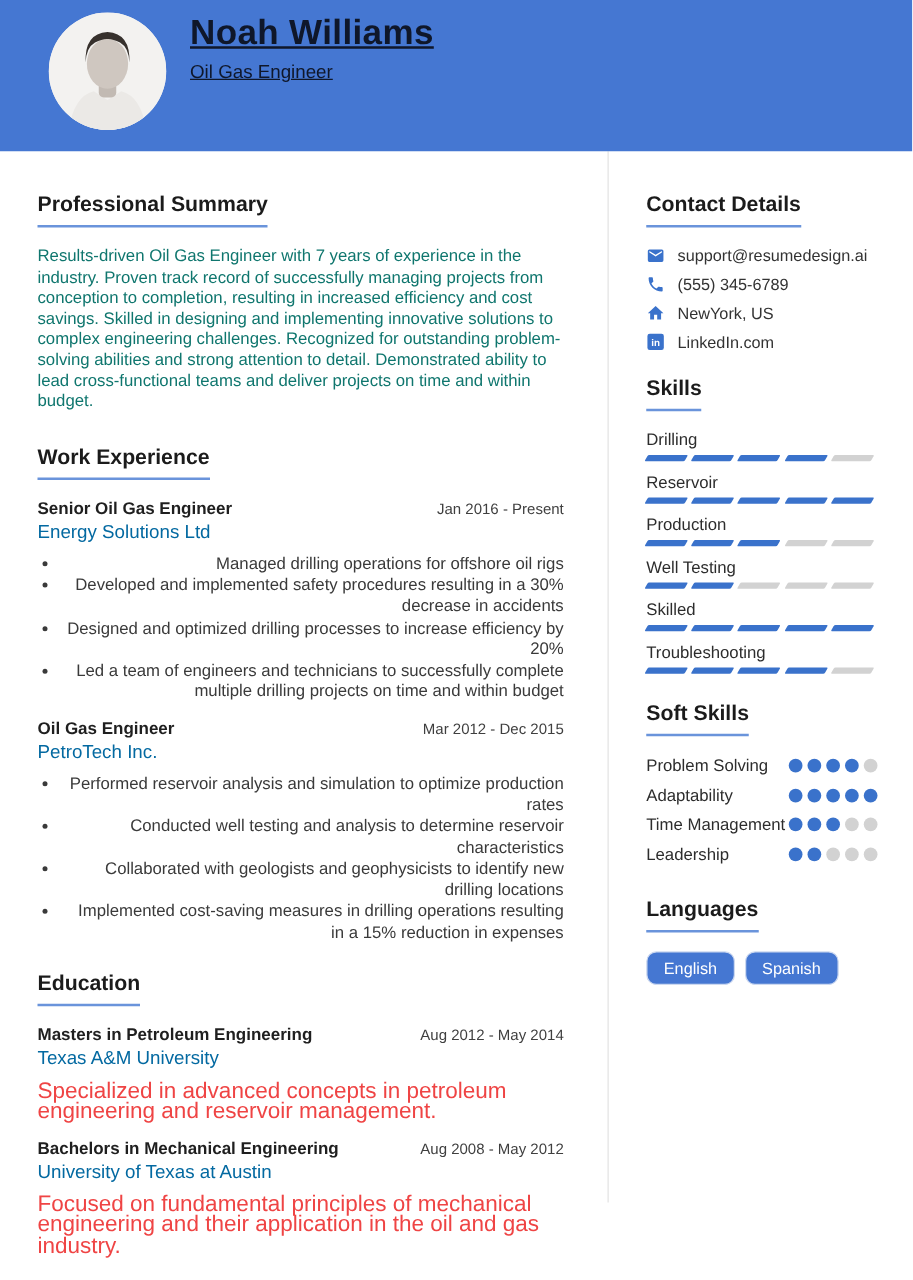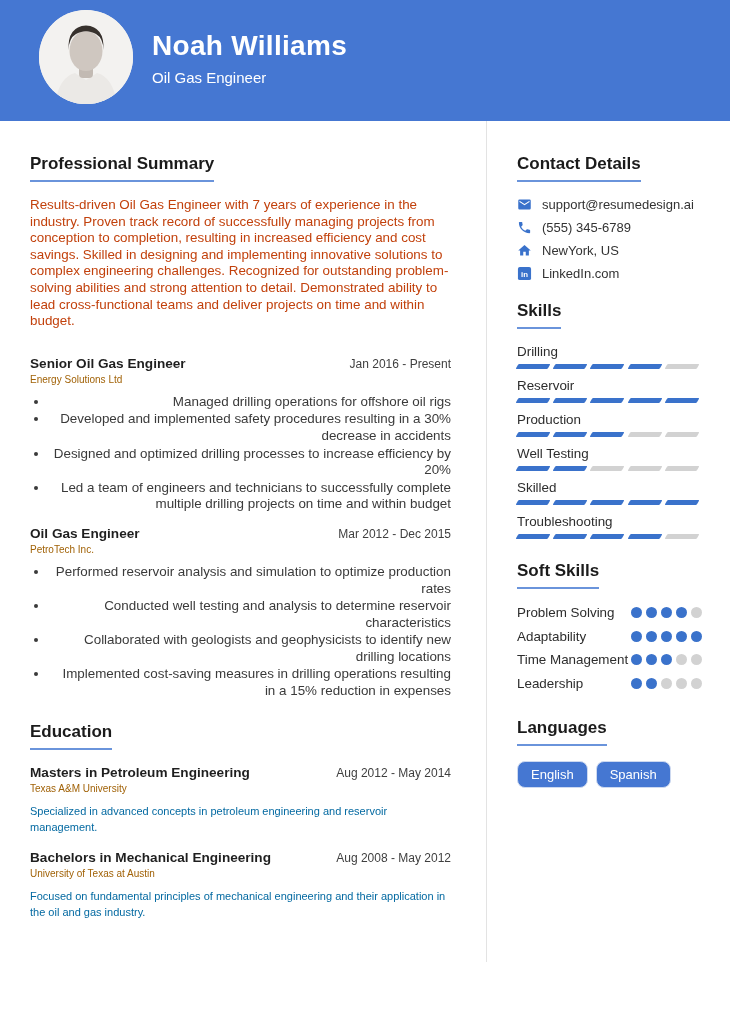--- a/index.html
+++ b/index.html
@@ -3,43 +3,43 @@
 <meta charset="utf-8">
 <style>
   html,body{margin:0;padding:0;background:#ffffff;}
   .page{width:730px;height:1024px;background:#ffffff;position:relative;overflow:hidden;
         font-family:"Liberation Sans", sans-serif;color:#3a3a3a;}
   
   .header{height:121px;background:#4577D2;position:relative;}
   .avatar{position:absolute;left:39px;top:10px;width:94px;height:94px;border-radius:50%;
           overflow:hidden;background:#f3f2f0;}
   .avatar svg{display:block;width:94px;height:94px;}
-  .header-text{position:absolute;left:152px;top:30px;color:#ffffff;}
+  .header-text{position:absolute;left:152px;top:10px;color:#0f172a;text-decoration:underline;}
   .name{font-size:28px;font-weight:700;letter-spacing:.3px;}
   .header-role{font-size:15px;margin-top:7px;font-weight:400;}
   
   .main{display:flex;height:841px;}
   .col-left{box-sizing:border-box;width:487px;padding:33px 35px 0 30px;border-right:1px solid #e3e3e3;}
   .col-right{box-sizing:border-box;width:243px;padding:33px 28px 0 30px;}
   
   .sec-head{margin:0 0 15px 0;}
   .sec-title{display:inline-block;font-size:17px;font-weight:700;color:#1b1b1b;
              border-bottom:2px solid #6A94DB;padding-bottom:6px;text-align:center;}
   
-  .summary-text{font-size:13.4px;line-height:16.6px;color:#c2410c;margin:0 0 26px 0;}
+  .summary-text{font-size:13.4px;line-height:16.6px;color:#0f766e;margin:0 0 26px 0;}
   .section{margin-bottom:22px;}
   .job{margin-bottom:6px;}
   .row-head{display:flex;justify-content:space-between;align-items:baseline;}
   .item-title{font-size:13.6px;font-weight:700;color:#1f1f1f;}
   .item-dates{font-size:12px;color:#3f3f3f;white-space:nowrap;}
-  .item-sub{font-size:10px;color:#a16207;margin-top:3px;}
+  .item-sub{font-size:15px;color:#0369a1;margin-top:3px;}
   .job ul{margin:9px 0 13px 0;padding-left:19px;text-align:right;}
   .job li{font-size:13.4px;line-height:16.6px;color:#3a3a3a;margin-bottom:1px;}
   .degree{margin-bottom:8px;}
-  .degree-desc{font-size:11px;line-height:16.6px;color:#0369a1;margin:9px 0 14px 0;}
+  .degree-desc{font-size:18px;line-height:16.6px;color:#ef4444;margin:9px 0 14px 0;}
   
   .contact-section{margin-bottom:20px;}
   .contact-item{display:flex;align-items:center;gap:10px;margin-bottom:8px;}
   .contact-item .cicon{width:15px;height:15px;flex:none;}
   .contact-item .cicon svg{display:block;width:15px;height:15px;}
   .contact-text{font-size:13px;color:#333333;}
   .skills-section{margin-bottom:22px;}
   .skill{margin-bottom:9px;}
   .skill-label{font-size:13.4px;color:#2d2d2d;margin-bottom:5px;}
   .skill-bar{display:flex;gap:5px;width:181px;}
@@ -81,20 +81,23 @@
     <div class="col-left">
 
       <div class="section">
         <div class="sec-head">
           <span class="sec-title">Professional Summary</span>
         </div>
         <p class="summary-text">Results-driven Oil Gas Engineer with 7 years of experience in the industry. Proven track record of successfully managing projects from conception to completion, resulting in increased efficiency and cost savings. Skilled in designing and implementing innovative solutions to complex engineering challenges. Recognized for outstanding problem-solving abilities and strong attention to detail. Demonstrated ability to lead cross-functional teams and deliver projects on time and within budget.</p>
       </div>
 
       <div class="section">
+        <div class="sec-head">
+          <span class="sec-title">Work Experience</span>
+        </div>
         <div>
   <div class="job">
     <div class="row-head">
       <span class="item-title">Senior Oil Gas Engineer</span>
       <span class="item-dates">Jan 2016 - Present</span>
     </div>
     <div class="item-sub">Energy Solutions Ltd</div>
     <ul>
                 <li>Managed drilling operations for offshore oil rigs</li>
                 <li>Developed and implemented safety procedures resulting in a 30% decrease in accidents</li>

